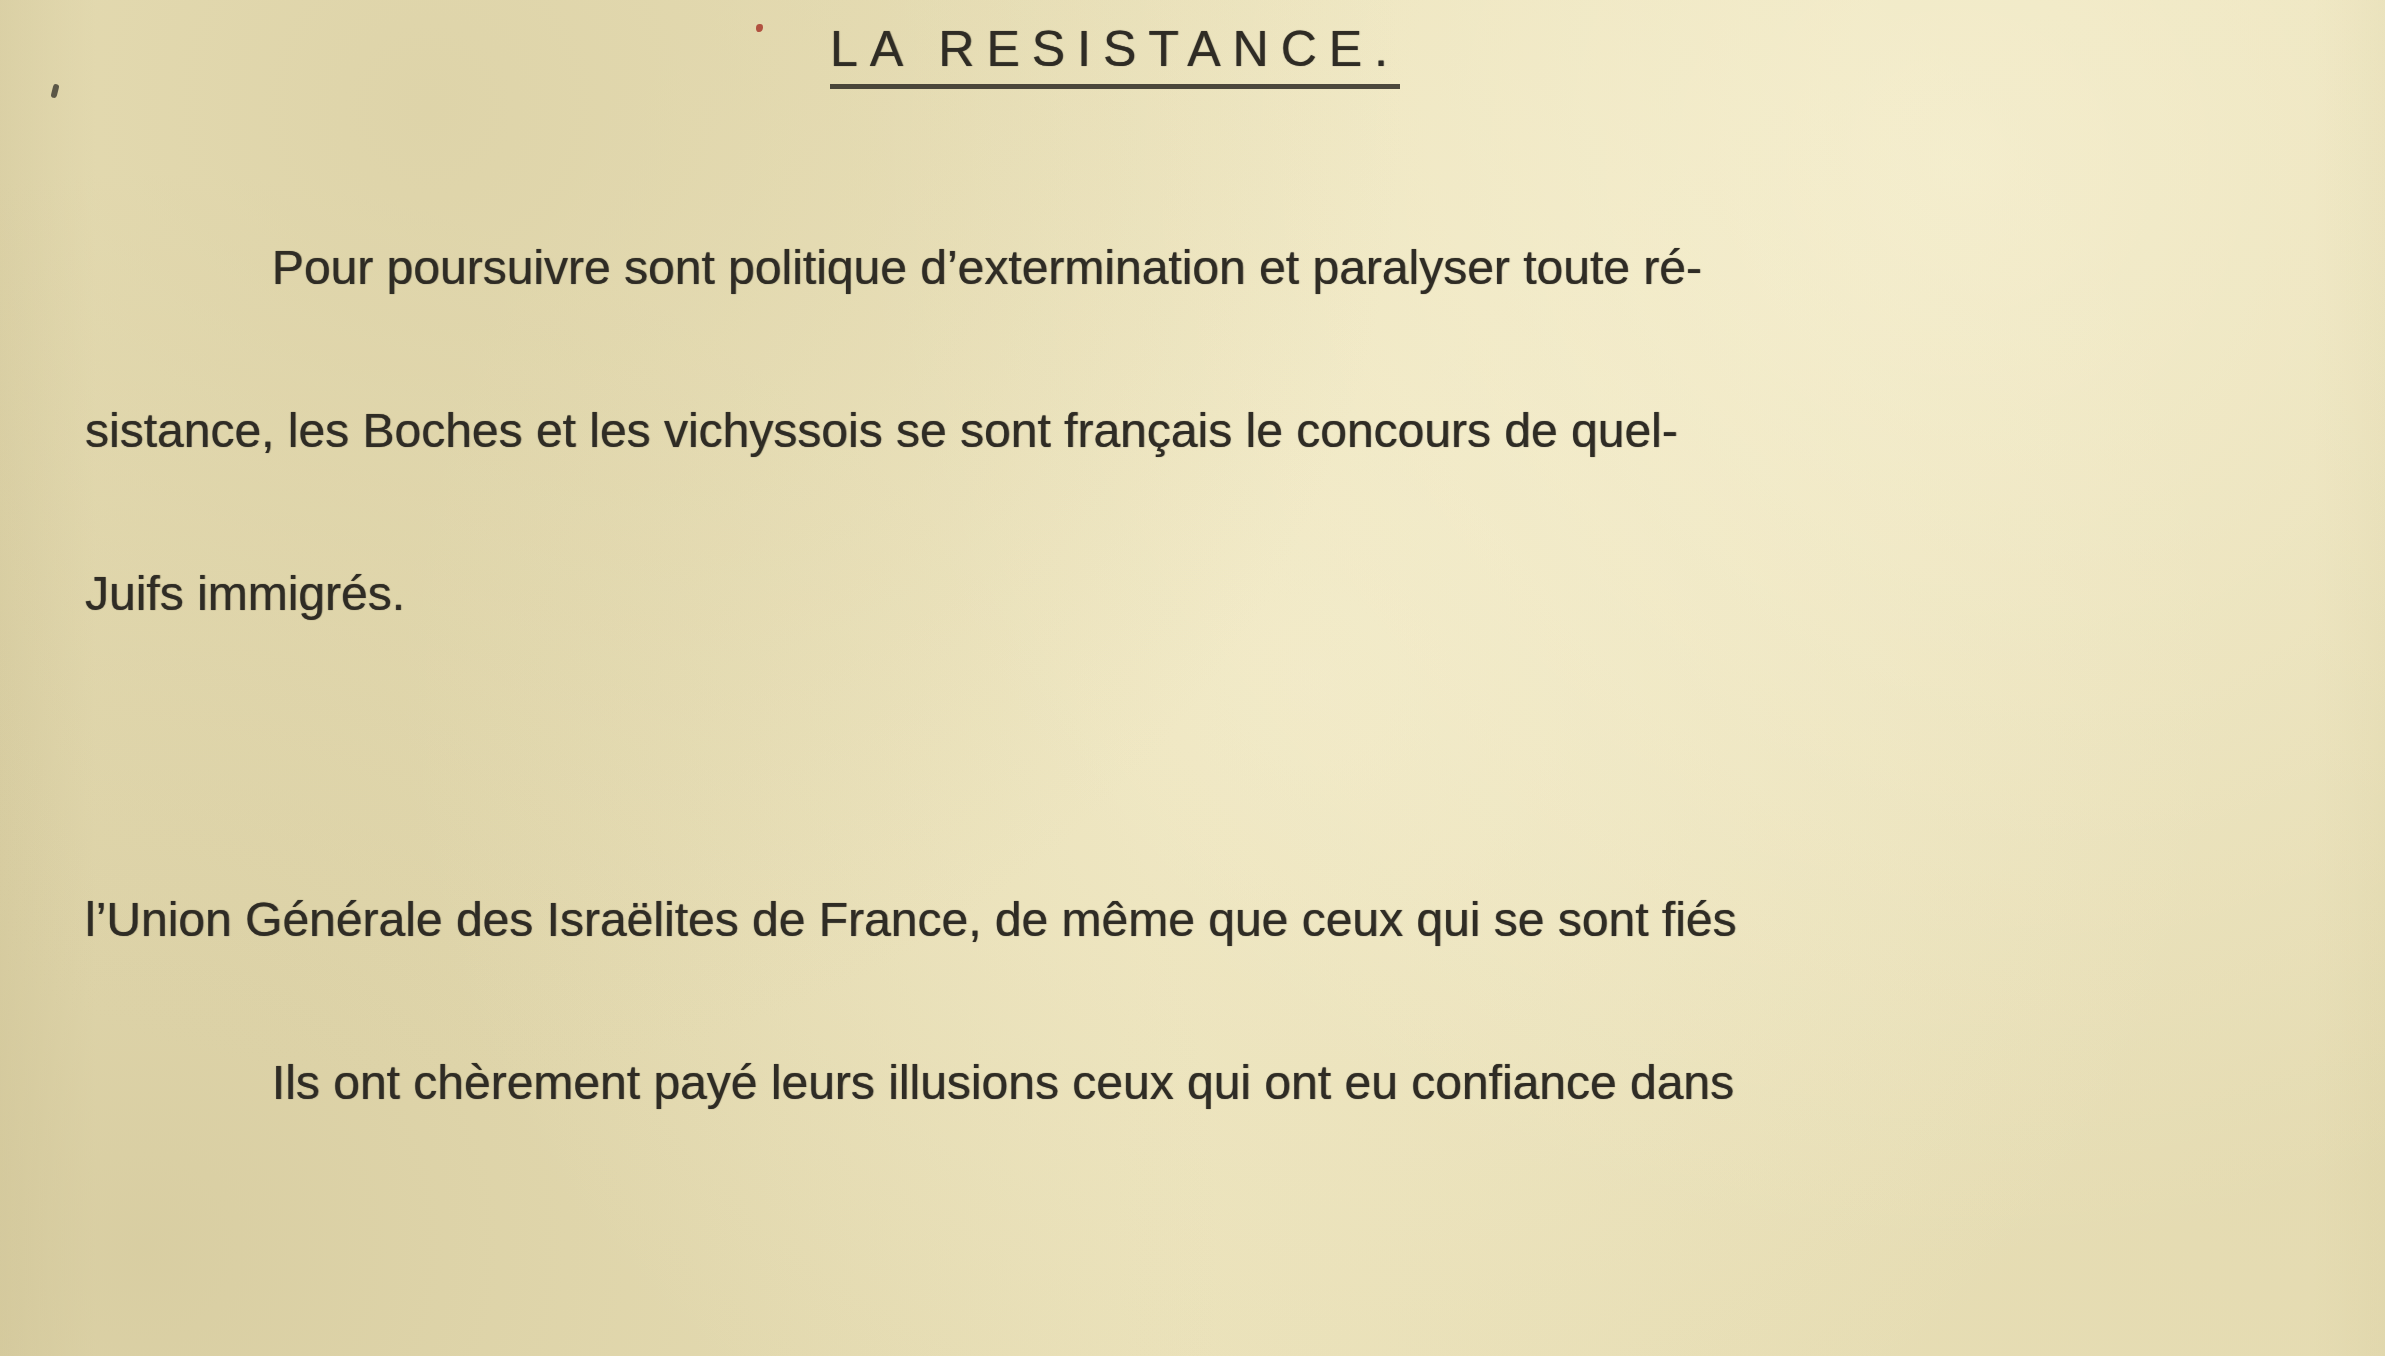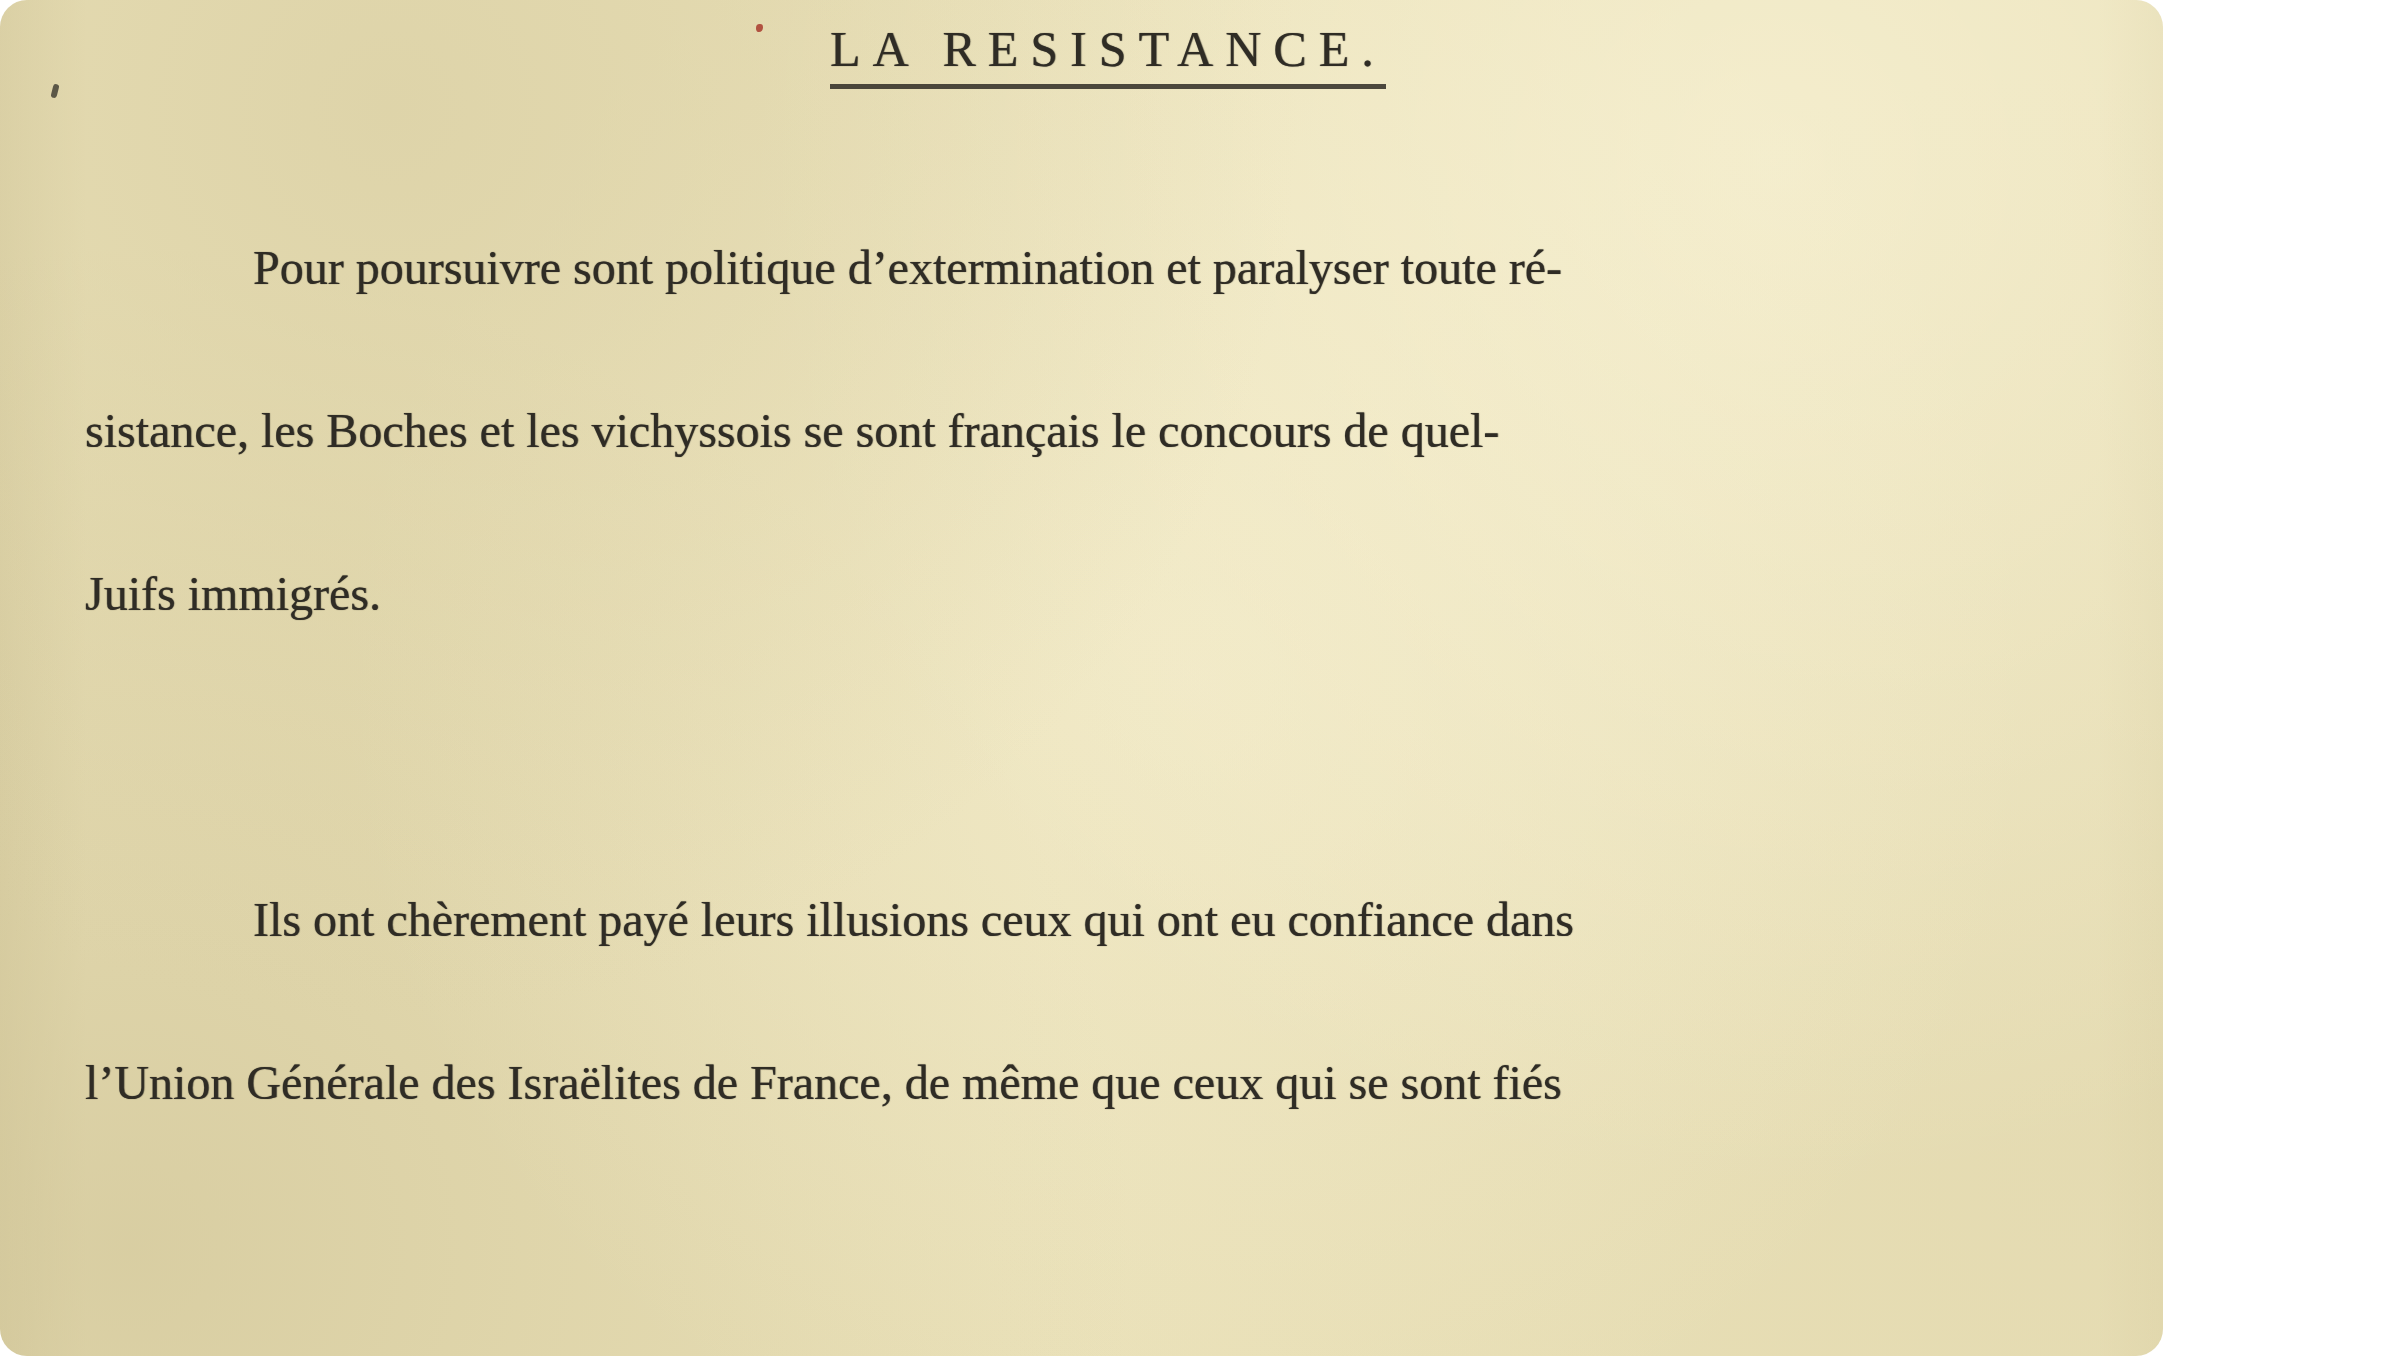--- a/index.html
+++ b/index.html
@@ -1,36 +1,35 @@
 <!DOCTYPE html>
 <html><head>
 <meta charset="utf-8">
 <style>
   html, body {
     margin: 0;
     padding: 0;
   }
   .page {
     position: relative;
-    width: 2163px;
+    width: 2385px;
     height: 1356px;
     box-sizing: border-box;
     overflow: hidden;
     padding: 18px 40px 0 85px;
     background-color: #e9e0b7;
     background-image:
       radial-gradient(circle at 18% 8%,  rgba(213,202,158,0.55), transparent 42%),
       radial-gradient(circle at 82% 12%, rgba(255,250,226,0.50), transparent 48%),
       radial-gradient(circle at 55% 50%, rgba(246,239,208,0.55), transparent 62%),
       radial-gradient(circle at 6% 92%,  rgba(203,191,145,0.55), transparent 42%),
       radial-gradient(circle at 96% 86%, rgba(224,214,172,0.50), transparent 46%),
       linear-gradient(90deg, rgba(198,186,140,0.35) 0%, rgba(198,186,140,0) 4%, rgba(198,186,140,0) 97%, rgba(210,199,153,0.30) 100%);
-    font-family: Liberation Serif, serif;
+    font-family: Liberation Sans, sans-serif;
     color: #2f2c25;
-    border-radius: 27px;
   }
   .ink {
     text-shadow:
       0.6px 0.4px 0.9px rgba(44,41,34,0.60),
       -0.4px 0.2px 0.7px rgba(44,41,34,0.35);
   }
   .title-row {
     padding-left: 745px;
     margin-bottom: 42px;
   }
@@ -89,18 +88,18 @@
     <span class="doc-title ink">LA RESISTANCE.</span>
   </div>
 
   <div class="para ink">
     <div class="line first">Pour poursuivre sont politique d’extermination et paralyser toute ré-</div>
     <div class="line">sistance, les Boches et les vichyssois se sont français le concours de quel-</div>
     <div class="line">Juifs immigrés.</div>
   </div>
 
   <div class="para ink">
+    <div class="line">l’Union Générale des Israëlites de France, de même que ceux qui se sont fiés</div>
     <div class="line first">Ils ont chèrement payé leurs illusions ceux qui ont eu confiance dans</div>
-    <div class="line">l’Union Générale des Israëlites de France, de même que ceux qui se sont fiés</div>
     
   </div>
 
 </div>
 
 </body></html>

